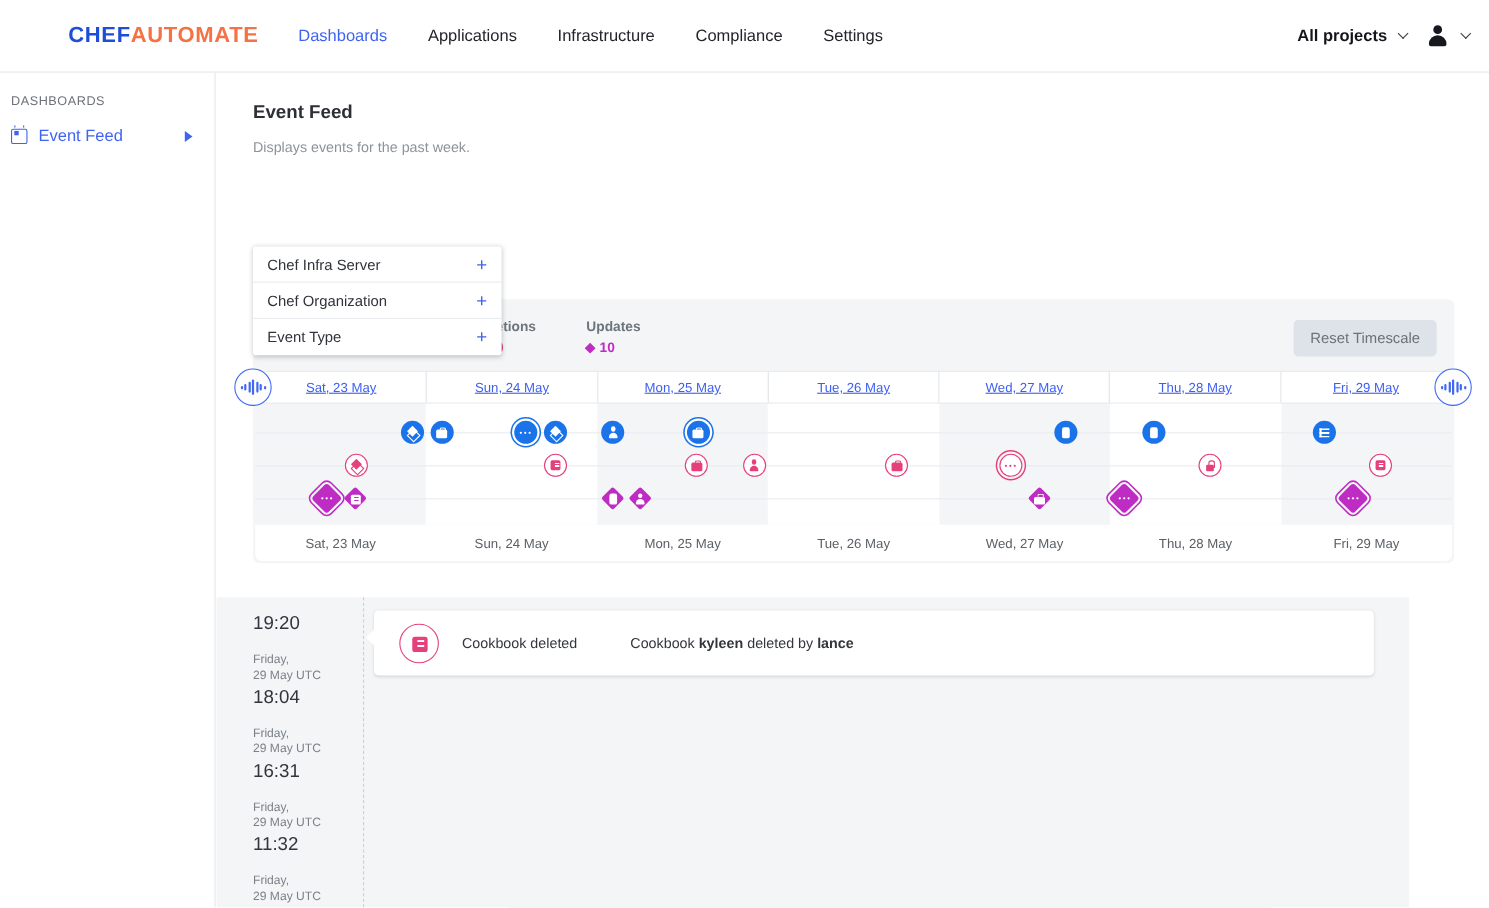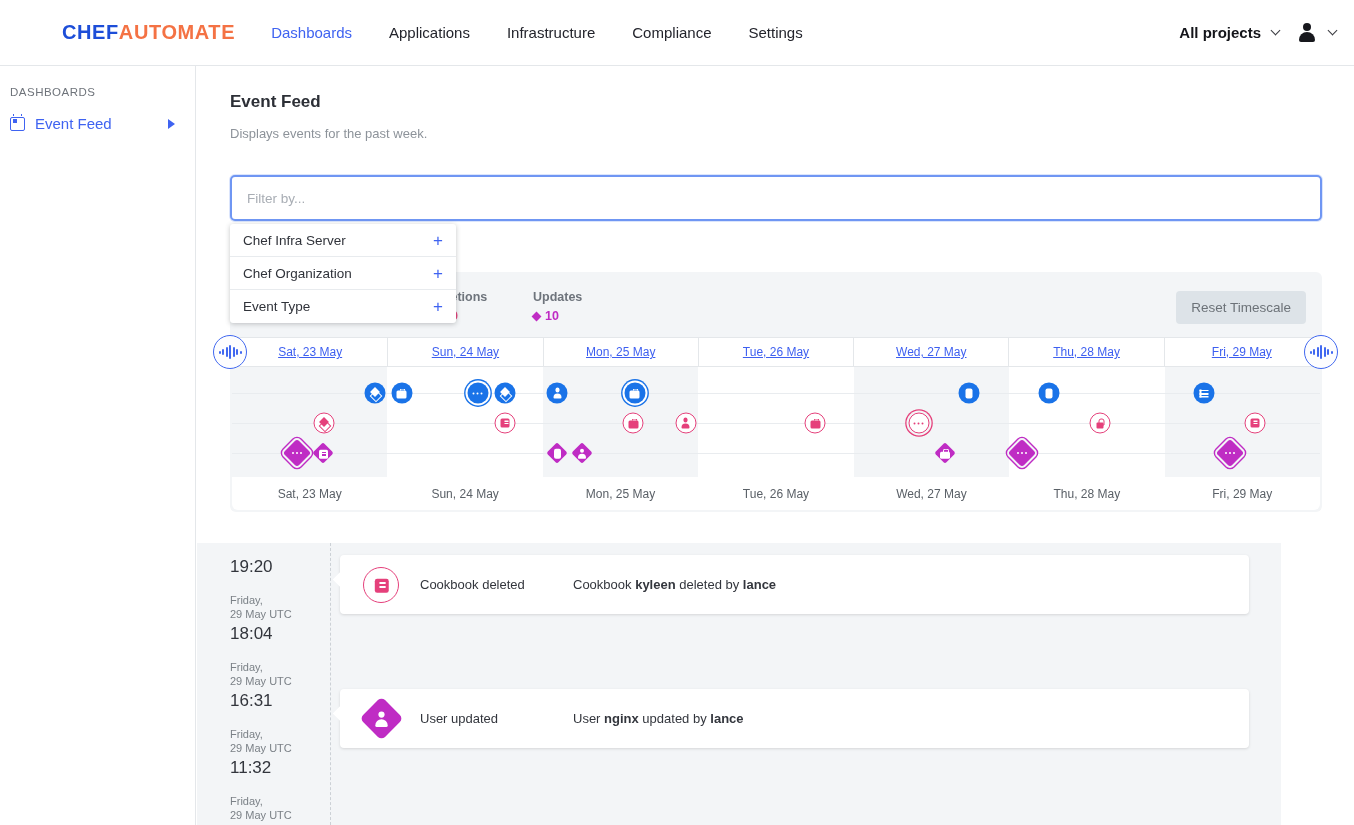--- a/index.html
+++ b/index.html
@@ -187,21 +187,20 @@
     <span class="cal-icon"></span>
     <span>Event Feed</span>
     <span class="play-icon"></span>
   </div>
 </aside>
 
 <main class="main">
   <h1 class="page-title">Event Feed</h1>
   <p class="page-subtitle">Displays events for the past week.</p>
 
-  <input class="filter-input" type="text" placeholder="Filter by..." style="">
 
   <section class="chart-card">
     <div class="stat stat-deletions">
       <div class="stat-label">Deletions</div>
       <div class="stat-count del">
         <span class="dot-marker"></span>
         <span>10</span>
       </div>
     </div>
     <div class="stat stat-updates">
@@ -445,29 +444,20 @@
         <div class="t-time">18:04</div>
         <div class="t-sub"><span>Friday,</span><br><span>29 May UTC</span></div>
       </div>
     </div>
 
     <div class="feed-row">
       <div class="t-block">
         <div class="t-time">16:31</div>
         <div class="t-sub"><span>Friday,</span><br><span>29 May UTC</span></div>
       </div>
-      <div class="card">
-        <span class="ev-icon ev-update">
-            <span class="glwrap">
-              <span class="gl gl-person"></span>
-            </span>
-          </span>
-        <span class="ev-label">User updated</span>
-        <span class="ev-desc"><span>User </span><b>nginx</b><span> updated by </span><b>lance</b></span>
-      </div>
     </div>
 
     <div class="feed-row">
       <div class="t-block">
         <div class="t-time">11:32</div>
         <div class="t-sub"><span>Friday,</span><br><span>29 May UTC</span></div>
       </div>
     </div>
   </section>
 </main>

